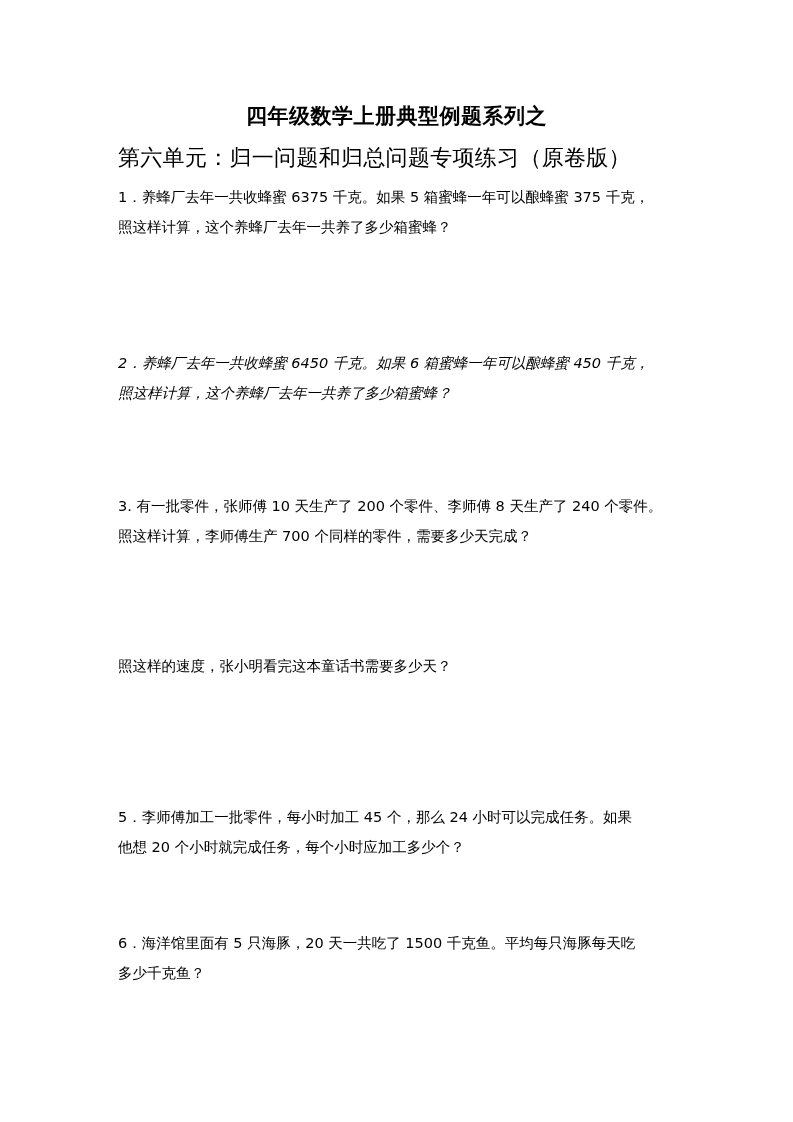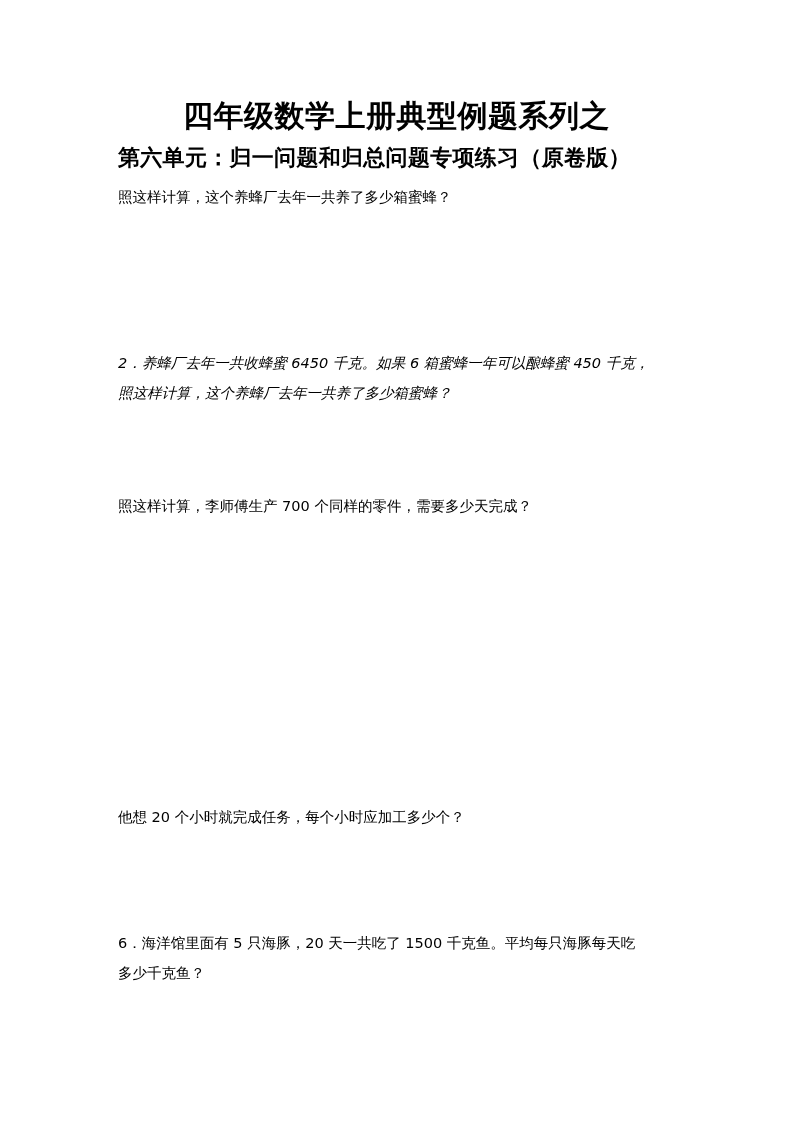--- a/index.html
+++ b/index.html
@@ -1,48 +1,52 @@
 <!DOCTYPE html>
 <html><head>
   <meta charset="utf-8">
   <style>
     html, body { margin: 0; padding: 0; background: #ffffff; }
     body { width: 793px; height: 1122px; position: relative; overflow: hidden;
            font-family: "DejaVu Sans", "Liberation Sans", sans-serif; color: #000; }
     .title1 { position: absolute; left: 0; width: 793px; top: 101px; text-align: center;
-              font-size: 30px; font-weight: bold; line-height: 30px; letter-spacing: 0.5px; }
-    .title2 { position: absolute; left: 118px; top: 143px; font-size: 22px; font-weight: bold;
+              font-size: 21px; font-weight: bold; line-height: 30px; letter-spacing: 0.5px; }
+    .title2 { position: absolute; left: 118px; top: 143px; font-size: 22px; font-weight: normal;
               line-height: 30px; white-space: nowrap; letter-spacing: 0.3px; }
     .q { position: absolute; left: 118px; width: 560px; font-size: 14.5px; line-height: 30px; }
     .q .line { display: block; white-space: nowrap; }
   </style>
 </head>
 <body>
 
 <div>
   <div class="title1">四年级数学上册典型例题系列之</div>
   <div class="title2">第六单元：归一问题和归总问题专项练习（原卷版）</div>
 
   <div class="q" style="top:182px;">
+    <span class="line">1．养蜂厂去年一共收蜂蜜 6375 千克。如果 5 箱蜜蜂一年可以酿蜂蜜 375 千克，</span>
     <span class="line">照这样计算，这个养蜂厂去年一共养了多少箱蜜蜂？</span>
   </div>
 
   <div class="q" style="top:348px;font-style:italic;">
     <span class="line">2．养蜂厂去年一共收蜂蜜 6450 千克。如果 6 箱蜜蜂一年可以酿蜂蜜 450 千克，</span>
     <span class="line">照这样计算，这个养蜂厂去年一共养了多少箱蜜蜂？</span>
   </div>
 
   <div class="q" style="top:491px;">
+    <span class="line">3. 有一批零件，张师傅 10 天生产了 200 个零件、李师傅 8 天生产了 240 个零件。</span>
     <span class="line">照这样计算，李师傅生产 700 个同样的零件，需要多少天完成？</span>
   </div>
 
   <div class="q" style="top:651px;">
+    <span class="line">照这样的速度，张小明看完这本童话书需要多少天？</span>
   </div>
 
   <div class="q" style="top:802px;">
+    <span class="line">5．李师傅加工一批零件，每小时加工 45 个，那么 24 小时可以完成任务。如果</span>
     <span class="line">他想 20 个小时就完成任务，每个小时应加工多少个？</span>
   </div>
 
   <div class="q" style="top:928px;">
     <span class="line">6．海洋馆里面有 5 只海豚，20 天一共吃了 1500 千克鱼。平均每只海豚每天吃</span>
     <span class="line">多少千克鱼？</span>
   </div>
 </div>
 
 </body></html>

